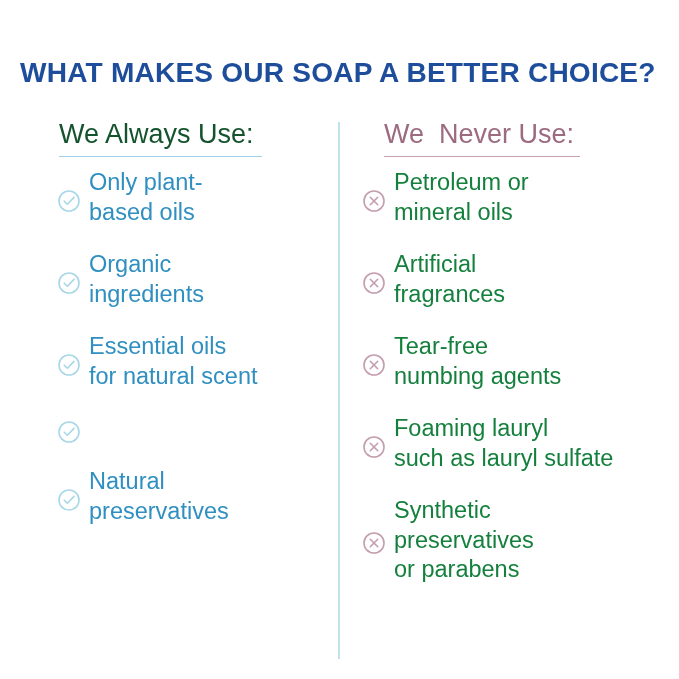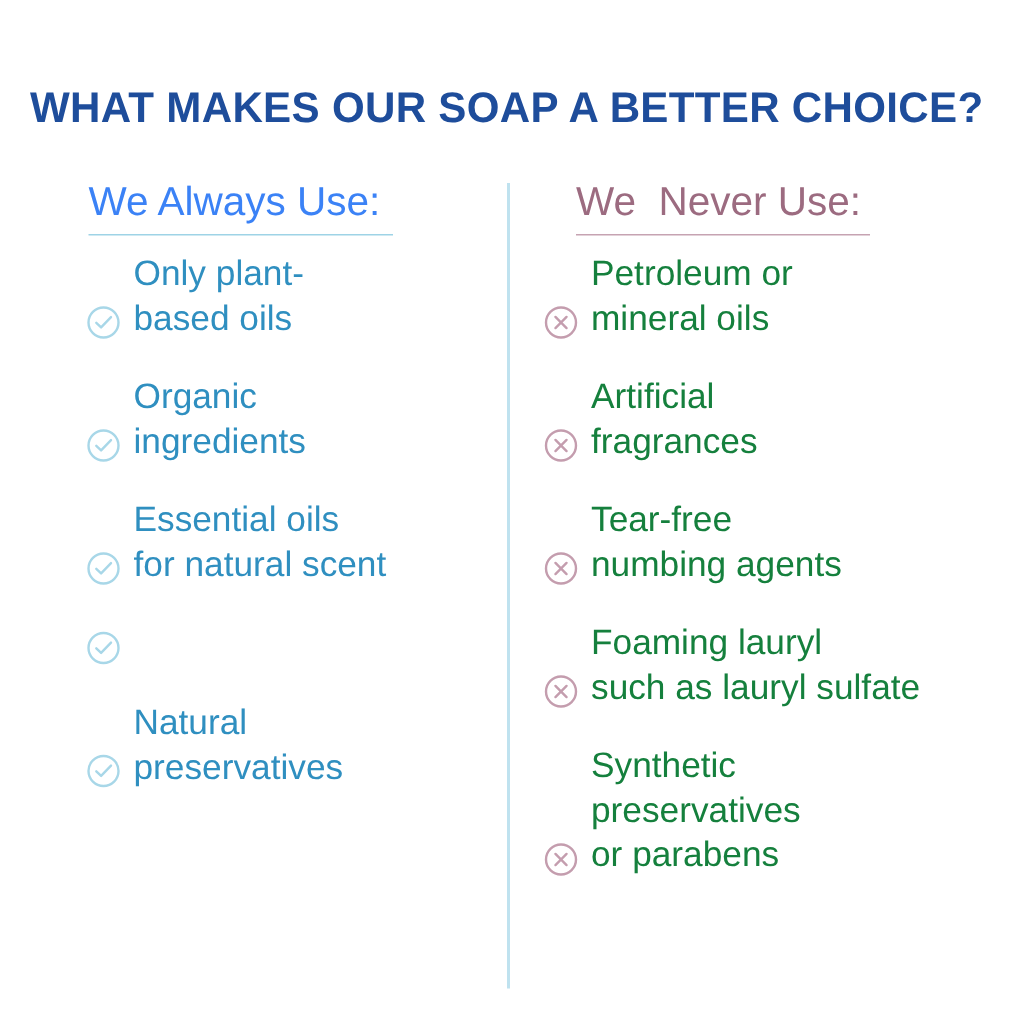--- a/index.html
+++ b/index.html
@@ -68,21 +68,21 @@
   .col-header {
     font-family: "Liberation Sans", sans-serif;
     font-weight: normal;
     font-size: 27px;
     line-height: 32px;
     white-space: pre;
     display: inline-block;
     padding-bottom: 6px;
   }
   .col-left .col-header {
-    color: #3b82f6;
+    color: #14532d;
     border-bottom: 1.6px solid #9ed3e6;
     margin-left: 2px;
     padding-right: 8px;
   }
   .col-right .col-header {
     color: #9c6b80;
     border-bottom: 1.6px solid #c6a3b2;
     margin-left: 22px;
     padding-right: 6px;
   }
@@ -92,21 +92,21 @@
     list-style: none;
     margin: 0;
     padding: 0;
     position: absolute;
     top: 50px;
     left: 0;
     width: 100%;
   }
   ul.items li {
     display: flex;
-    align-items: flex-end;
+    align-items: center;
     margin-bottom: 23px;
   }
 
   .bullet-icon {
     flex: 0 0 auto;
     width: 24px;
     height: 24px;
     margin-top: 6px;
     margin-right: 8px;
   }

